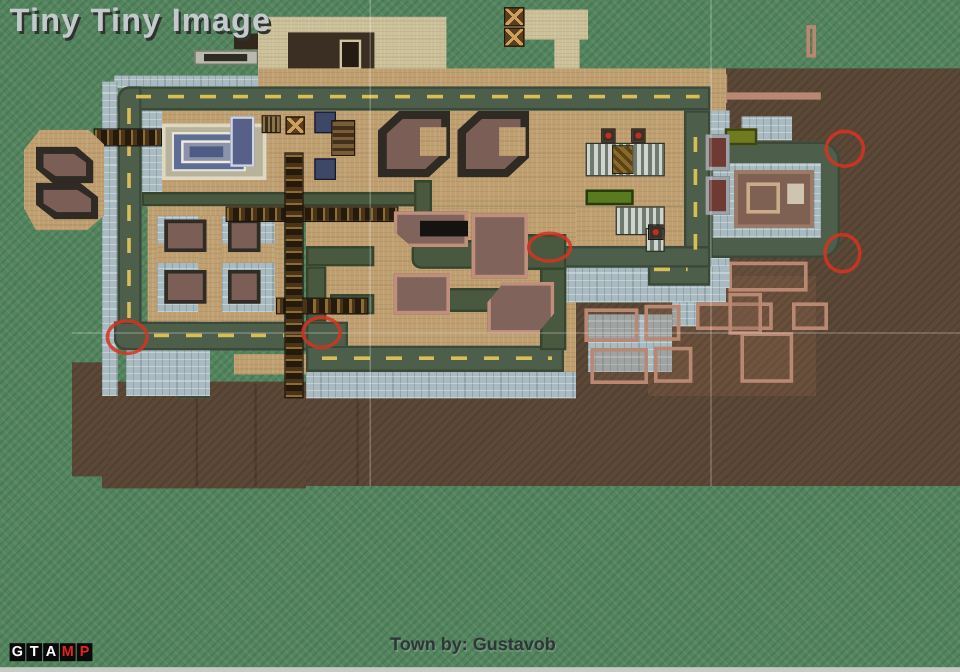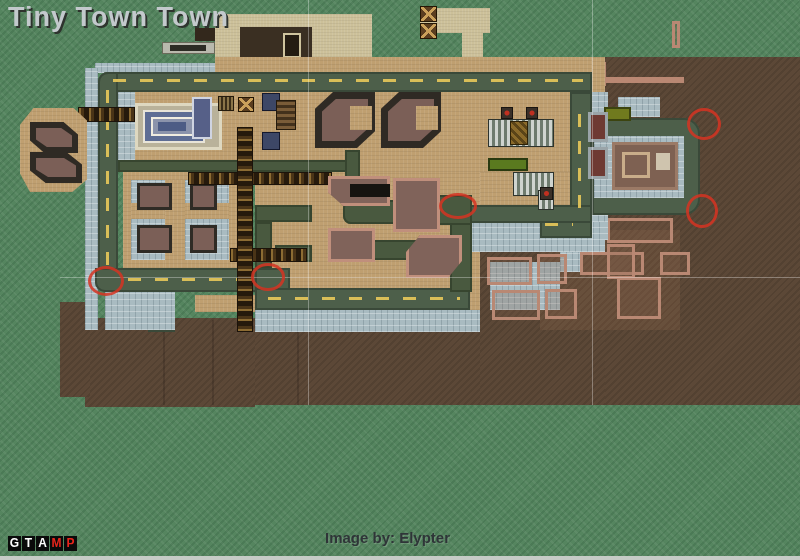--- a/index.html
+++ b/index.html
@@ -198,22 +198,22 @@
       <div class="r grid" style="left: 60px; top: 277px; width: 740px; height: 1px;"></div>
     </div>
   <div id="markers">
       <div class="r marker" style="left: 88px; top: 266px; width: 36px; height: 30px;"></div>
       <div class="r marker" style="left: 251px; top: 263px; width: 34px; height: 28px;"></div>
       <div class="r marker" style="left: 439px; top: 193px; width: 38px; height: 26px;"></div>
       <div class="r marker" style="left: 687px; top: 108px; width: 34px; height: 32px;"></div>
       <div class="r marker" style="left: 686px; top: 194px; width: 32px; height: 34px;"></div>
     </div>
 
-  <div class="r" id="title" style="left:8px;top:2px;">Tiny Town Town</div>
-  <div class="r" id="imgcredit" style="left:325px;top:529px;">Image by: Elypter</div>
+  <div class="r" id="title" style="left:8px;top:2px;">Tiny Tiny Image</div>
+  <div class="r" id="imgcredit" style="left:325px;top:529px;">Town by: Gustavob</div>
   <div class="r" id="logo" style="left:8px;top:536px;">
       <div class="logo-tile" style="background: rgb(10, 10, 10); color: rgb(255, 255, 255);">G</div>
       <div class="logo-tile" style="background: rgb(10, 10, 10); color: rgb(255, 255, 255);">T</div>
       <div class="logo-tile" style="background: rgb(10, 10, 10); color: rgb(255, 255, 255);">A</div>
       <div class="logo-tile" style="background: rgb(10, 10, 10); color: rgb(232, 37, 28);">M</div>
       <div class="logo-tile" style="background: rgb(10, 10, 10); color: rgb(232, 37, 28);">P</div>
     </div>
 </div>
 
 </body></html>

